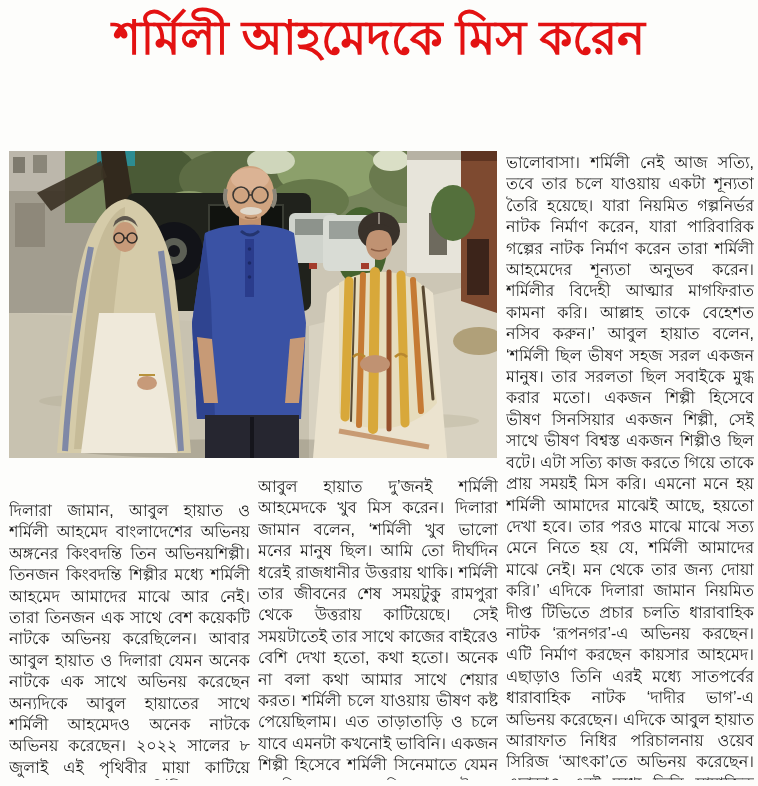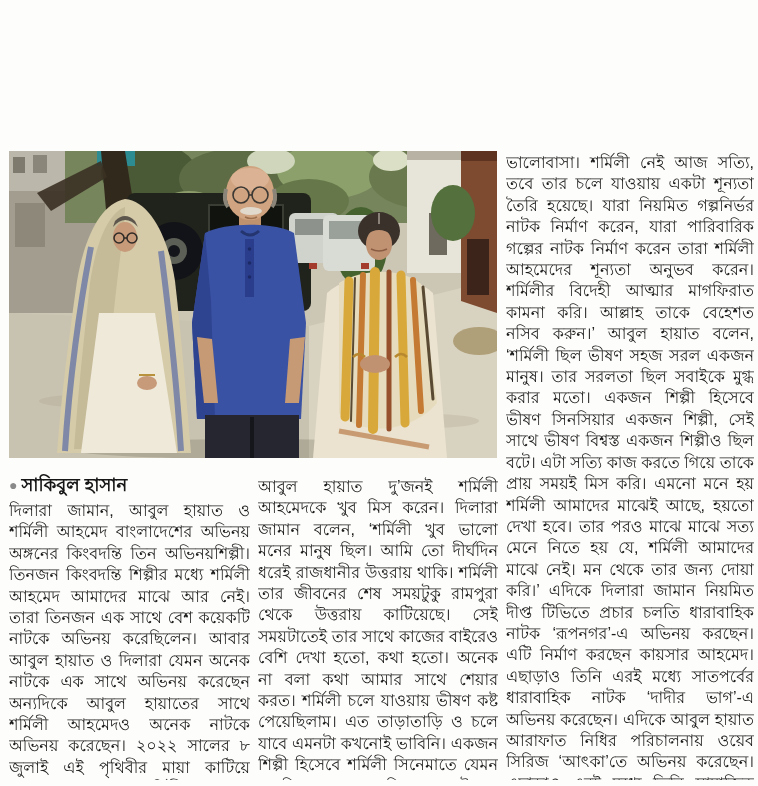--- a/index.html
+++ b/index.html
@@ -59,20 +59,21 @@
   .col1{left:9px;top:500px;width:241px;height:280px;}
   .col2{left:258px;top:476px;width:240px;height:304px;}
   .col3{left:506px;top:152px;width:248px;height:628px;}
 </style>
 </head>
 <body>
 
 <div class="page">
 
   <h1 class="headline" style="margin:0;">
+    <span class="hl-line">শর্মিলী আহমেদকে মিস করেন</span>
   </h1>
 
   <div class="photo" title="three-veteran-actors-standing-outdoors">
     <svg width="488" height="307" viewBox="0 0 488 307" xmlns="http://www.w3.org/2000/svg">
 
       <g>
         <rect x="0" y="0" width="488" height="307" fill="#ccc6b5"></rect>
         <polygon points="300,175 488,128 488,307 300,307" fill="#d8d2c1"></polygon>
         <polygon points="0,162 300,175 300,307 0,307" fill="#c8c2b0"></polygon>
         <ellipse cx="70" cy="250" rx="40" ry="6" fill="#b9b29e" opacity="0.6"></ellipse>
@@ -189,21 +190,18 @@
         <ellipse cx="370" cy="93" rx="13" ry="16" fill="#c09272"></ellipse>
         <path d="M357,84 Q370,74 383,84 L383,78 Q370,68 357,78 Z" fill="#39312a"></path>
         <path d="M362,98 Q370,102 378,98" stroke="#8a5c42" stroke-width="1.5" fill="none"></path>
         <ellipse cx="366" cy="213" rx="15" ry="9" fill="#c09272"></ellipse>
         <path d="M344,206 q6,-6 12,0" stroke="#b8882f" stroke-width="2.5" fill="none"></path>
         <path d="M386,206 q6,-6 12,0" stroke="#b8882f" stroke-width="2.5" fill="none"></path>
       </g>
     </svg>
   </div>
 
-  <div class="byline">
-    <span class="bullet">●</span><span>সাকিবুল হাসান</span>
-  </div>
 
   <div class="bodycol col1">দিলারা জামান, আবুল হায়াত ও শর্মিলী আহমেদ বাংলাদেশের অভিনয় অঙ্গনের কিংবদন্তি তিন অভিনয়শিল্পী। তিনজন কিংবদন্তি শিল্পীর মধ্যে শর্মিলী আহমেদ আমাদের মাঝে আর নেই। তারা তিনজন এক সাথে বেশ কয়েকটি নাটকে অভিনয় করেছিলেন। আবার আবুল হায়াত ও দিলারা যেমন অনেক নাটকে এক সাথে অভিনয় করেছেন অন্যদিকে আবুল হায়াতের সাথে শর্মিলী আহমেদও অনেক নাটকে অভিনয় করেছেন। ২০২২ সালের ৮ জুলাই এই পৃথিবীর মায়া কাটিয়ে পরপারে চলে যান শর্মিলী আহমেদ। চলার পথে দিলারা জামান ও</div>
   <div class="bodycol col2">আবুল হায়াত দু’জনই শর্মিলী আহমেদকে খুব মিস করেন। দিলারা জামান বলেন, ‘শর্মিলী খুব ভালো মনের মানুষ ছিল। আমি তো দীর্ঘদিন ধরেই রাজধানীর উত্তরায় থাকি। শর্মিলী তার জীবনের শেষ সময়টুকু রামপুরা থেকে উত্তরায় কাটিয়েছে। সেই সময়টাতেই তার সাথে কাজের বাইরেও বেশি দেখা হতো, কথা হতো। অনেক না বলা কথা আমার সাথে শেয়ার করত। শর্মিলী চলে যাওয়ায় ভীষণ কষ্ট পেয়েছিলাম। এত তাড়াতাড়ি ও চলে যাবে এমনটা কখনোই ভাবিনি। একজন শিল্পী হিসেবে শর্মিলী সিনেমাতে যেমন জনপ্রিয়তা পেয়েছিল, নাটকেও পেয়েছিল দর্শকের</div>
   <div class="bodycol col3">ভালোবাসা। শর্মিলী নেই আজ সত্যি, তবে তার চলে যাওয়ায় একটা শূন্যতা তৈরি হয়েছে। যারা নিয়মিত গল্পনির্ভর নাটক নির্মাণ করেন, যারা পারিবারিক গল্পের নাটক নির্মাণ করেন তারা শর্মিলী আহমেদের শূন্যতা অনুভব করেন। শর্মিলীর বিদেহী আত্মার মাগফিরাত কামনা করি। আল্লাহ তাকে বেহেশত নসিব করুন।’ আবুল হায়াত বলেন, ‘শর্মিলী ছিল ভীষণ সহজ সরল একজন মানুষ। তার সরলতা ছিল সবাইকে মুগ্ধ করার মতো। একজন শিল্পী হিসেবে ভীষণ সিনসিয়ার একজন শিল্পী, সেই সাথে ভীষণ বিশ্বস্ত একজন শিল্পীও ছিল বটে। এটা সত্যি কাজ করতে গিয়ে তাকে প্রায় সময়ই মিস করি। এমনো মনে হয় শর্মিলী আমাদের মাঝেই আছে, হয়তো দেখা হবে। তার পরও মাঝে মাঝে সত্য মেনে নিতে হয় যে, শর্মিলী আমাদের মাঝে নেই। মন থেকে তার জন্য দোয়া করি।’ এদিকে দিলারা জামান নিয়মিত দীপ্ত টিভিতে প্রচার চলতি ধারাবাহিক নাটক ‘রূপনগর’-এ অভিনয় করছেন। এটি নির্মাণ করছেন কায়সার আহমেদ। এছাড়াও তিনি এরই মধ্যে সাতপর্বের ধারাবাহিক নাটক ‘দাদীর ভাগ’-এ অভিনয় করেছেন। এদিকে আবুল হায়াত আরাফাত নিধির পরিচালনায় ওয়েব সিরিজ ‘আৎকা’তে অভিনয় করেছেন। এছাড়াও এরই মধ্যে তিনি সামাজিক সচেতনতামূলক একটি বিজ্ঞাপনেও মডেল হিসেবে কাজ করেছেন।</div>
 
 </div>
 
 </body></html>

